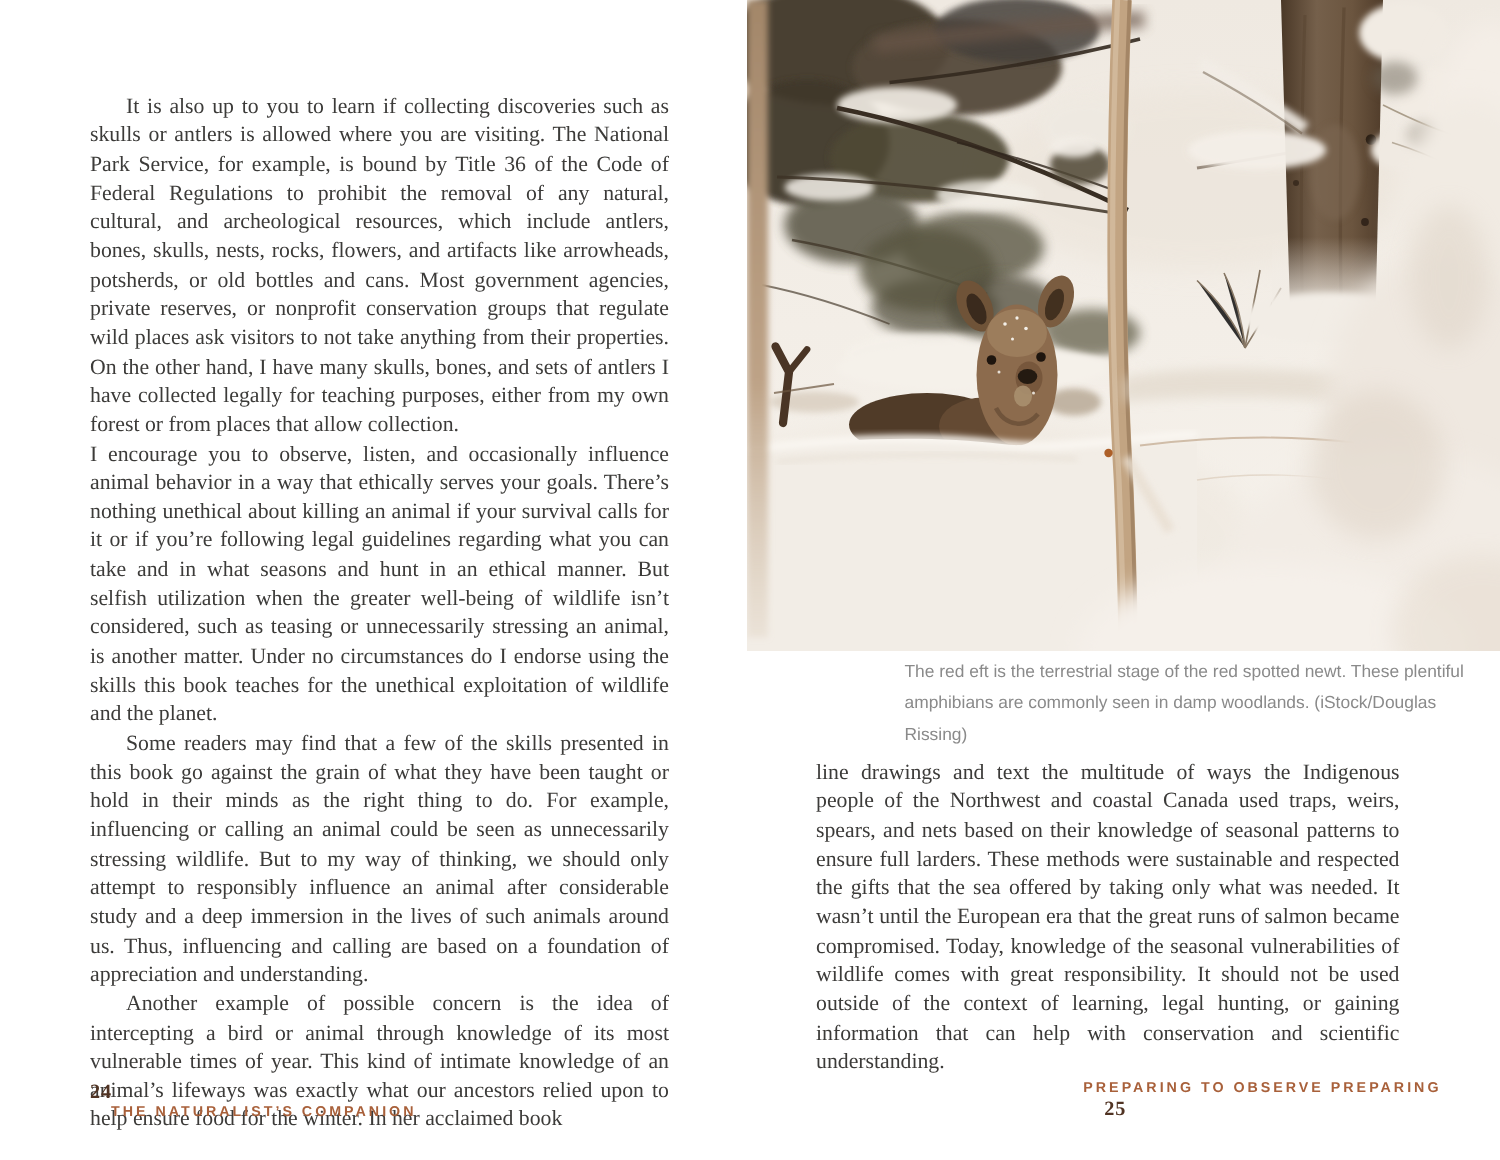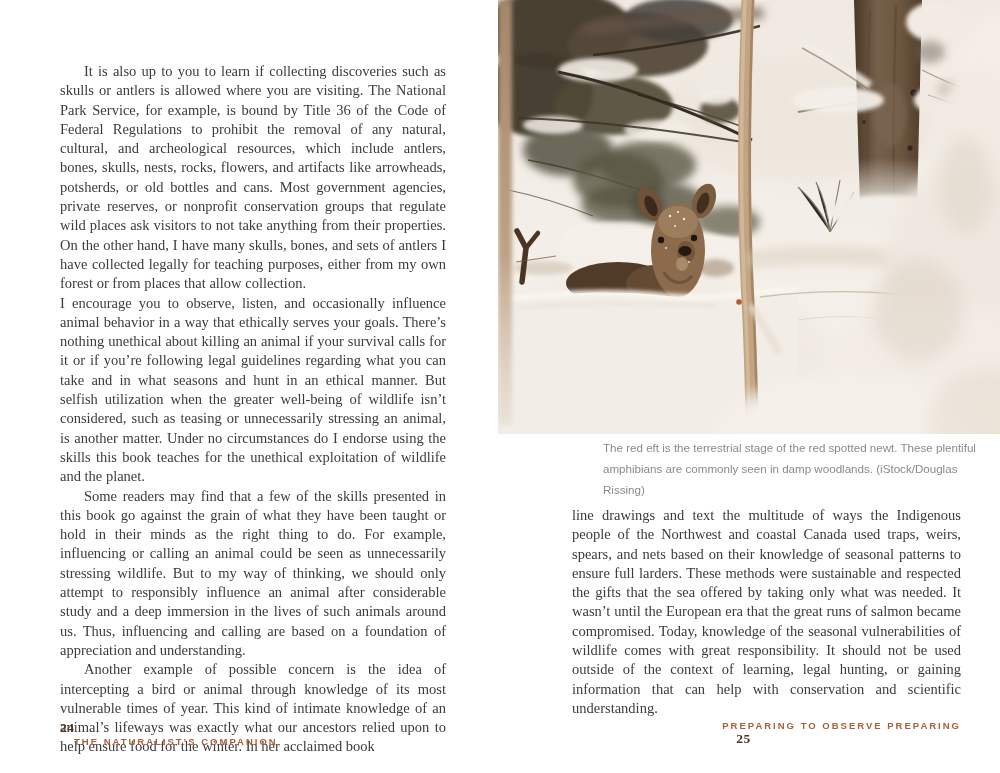--- a/index.html
+++ b/index.html
@@ -31,21 +31,21 @@
     position:absolute; left:498px; top:0; width:502px; height:434px; overflow:hidden;
   }
   .photo svg { display:block; width:502px; height:434px; }
 
   .caption {
     position:absolute; left:603px; top:437px; width:380px;
     font-family:"Liberation Sans", sans-serif;
     font-size:11.6px; line-height:21px; color:#8a8a8a;
   }
   .right-col {
-    position:absolute; left:572px; top:506px; width:389px;
+    position:absolute; left:544px; top:506px; width:389px;
   }
 
   
   .footer {
     position:absolute; top:720px; display:flex; align-items:flex-start;flex-direction:column;
   }
   .footer-left { left:60px; }
   .footer-right { right:39px; justify-content:flex-end; }
   .pagenum {
     font-family:"Liberation Serif", serif; font-weight:700;

